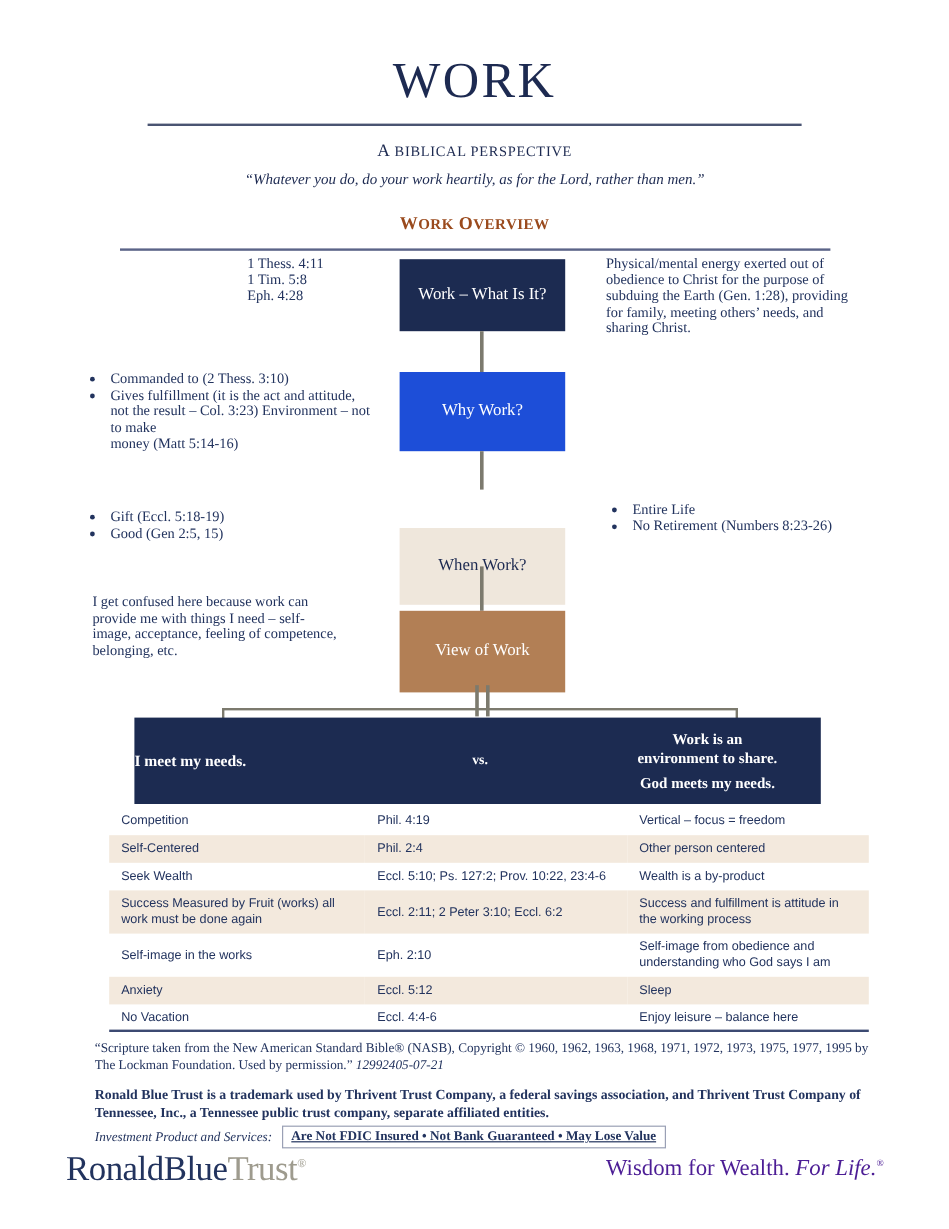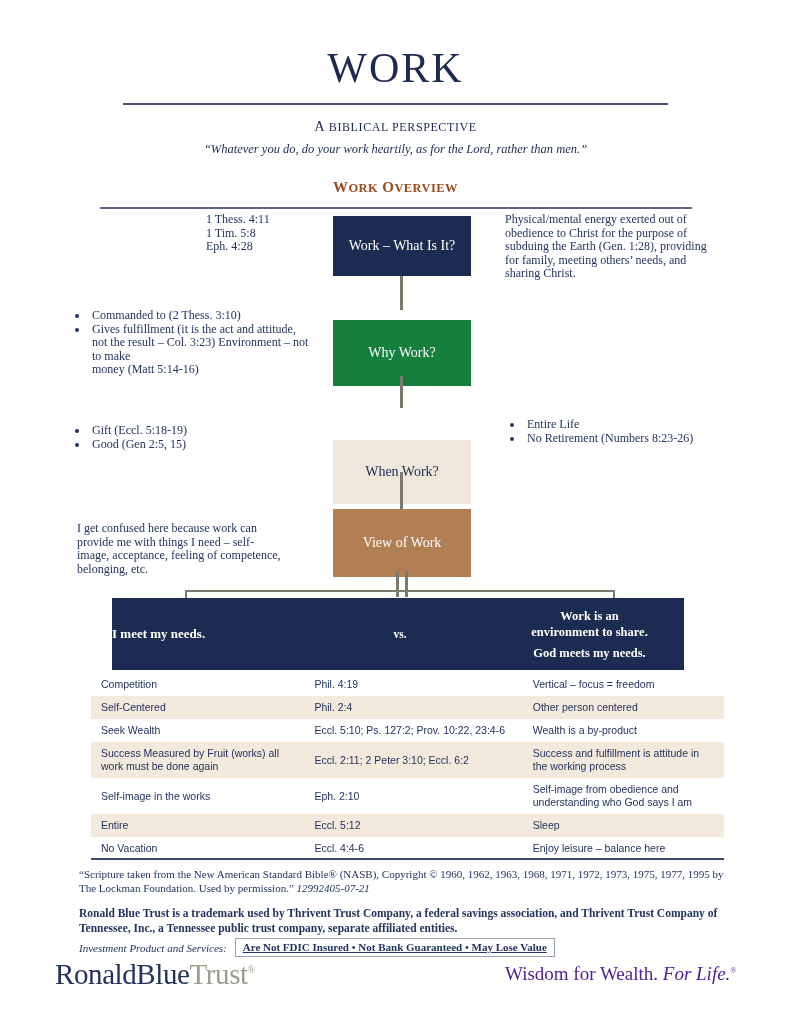--- a/index.html
+++ b/index.html
@@ -99,21 +99,21 @@
     position: absolute;
     display: flex;
     align-items: center;
     justify-content: center;
     font-size: 14px;
     text-align: center;
     left: 333px;
     width: 138px;
   }
   .fb-1 { top: 216px; height: 60px; background: #1c2b51; color: #ffffff; }
-  .fb-2 { top: 320px; height: 66px; background: #15803d; color: #ffffff; }
+  .fb-2 { top: 310px; height: 66px; background: #1d4ed8; color: #ffffff; }
   .fb-3 { top: 408px; height: 64px; background: #efe7dc; color: #1d2a51; margin-top: 32px; }
   .fb-4 { top: 509px; height: 68px; background: #b27f55; color: #ffffff; }
 
   .connector {
     position: absolute;
     background: #7c7a6e;
     width: 3px;
     left: 400px;
   }
   .c1 { top: 276px; height: 34px; }
@@ -129,21 +129,21 @@
 
   
   .note {
     position: absolute;
     font-size: 12px;
     line-height: 13.6px;
     color: #22335e;
   }
   .refs-1 { top: 213px; left: 206px; }
   .desc-1 { top: 213px; left: 505px; width: 208px; }
-  .note-confused { top: 522px; left: 77px; width: 205px; }
+  .note-confused { top: 495px; left: 77px; width: 205px; }
 
   ul.bullets {
     position: absolute;
     margin: 0;
     padding: 0;
     list-style: none;
     font-size: 12px;
     line-height: 13.6px;
     color: #22335e;
   }
@@ -375,21 +375,21 @@
           <td class="c-a">Success Measured by Fruit (works) all work must be done again</td>
           <td class="c-b">Eccl. 2:11; 2 Peter 3:10; Eccl. 6:2</td>
           <td class="c-c">Success and fulfillment  is attitude in the working process</td>
         </tr>
         <tr>
           <td class="c-a">Self-image in the works</td>
           <td class="c-b">Eph. 2:10</td>
           <td class="c-c">Self-image from obedience and understanding  who God says I am</td>
         </tr>
         <tr class="alt">
-          <td class="c-a">Entire</td>
+          <td class="c-a">Anxiety</td>
           <td class="c-b">Eccl. 5:12</td>
           <td class="c-c">Sleep</td>
         </tr>
         <tr>
           <td class="c-a">No Vacation</td>
           <td class="c-b">Eccl. 4:4-6</td>
           <td class="c-c">Enjoy leisure – balance here</td>
         </tr>
       </tbody>
   </table>

